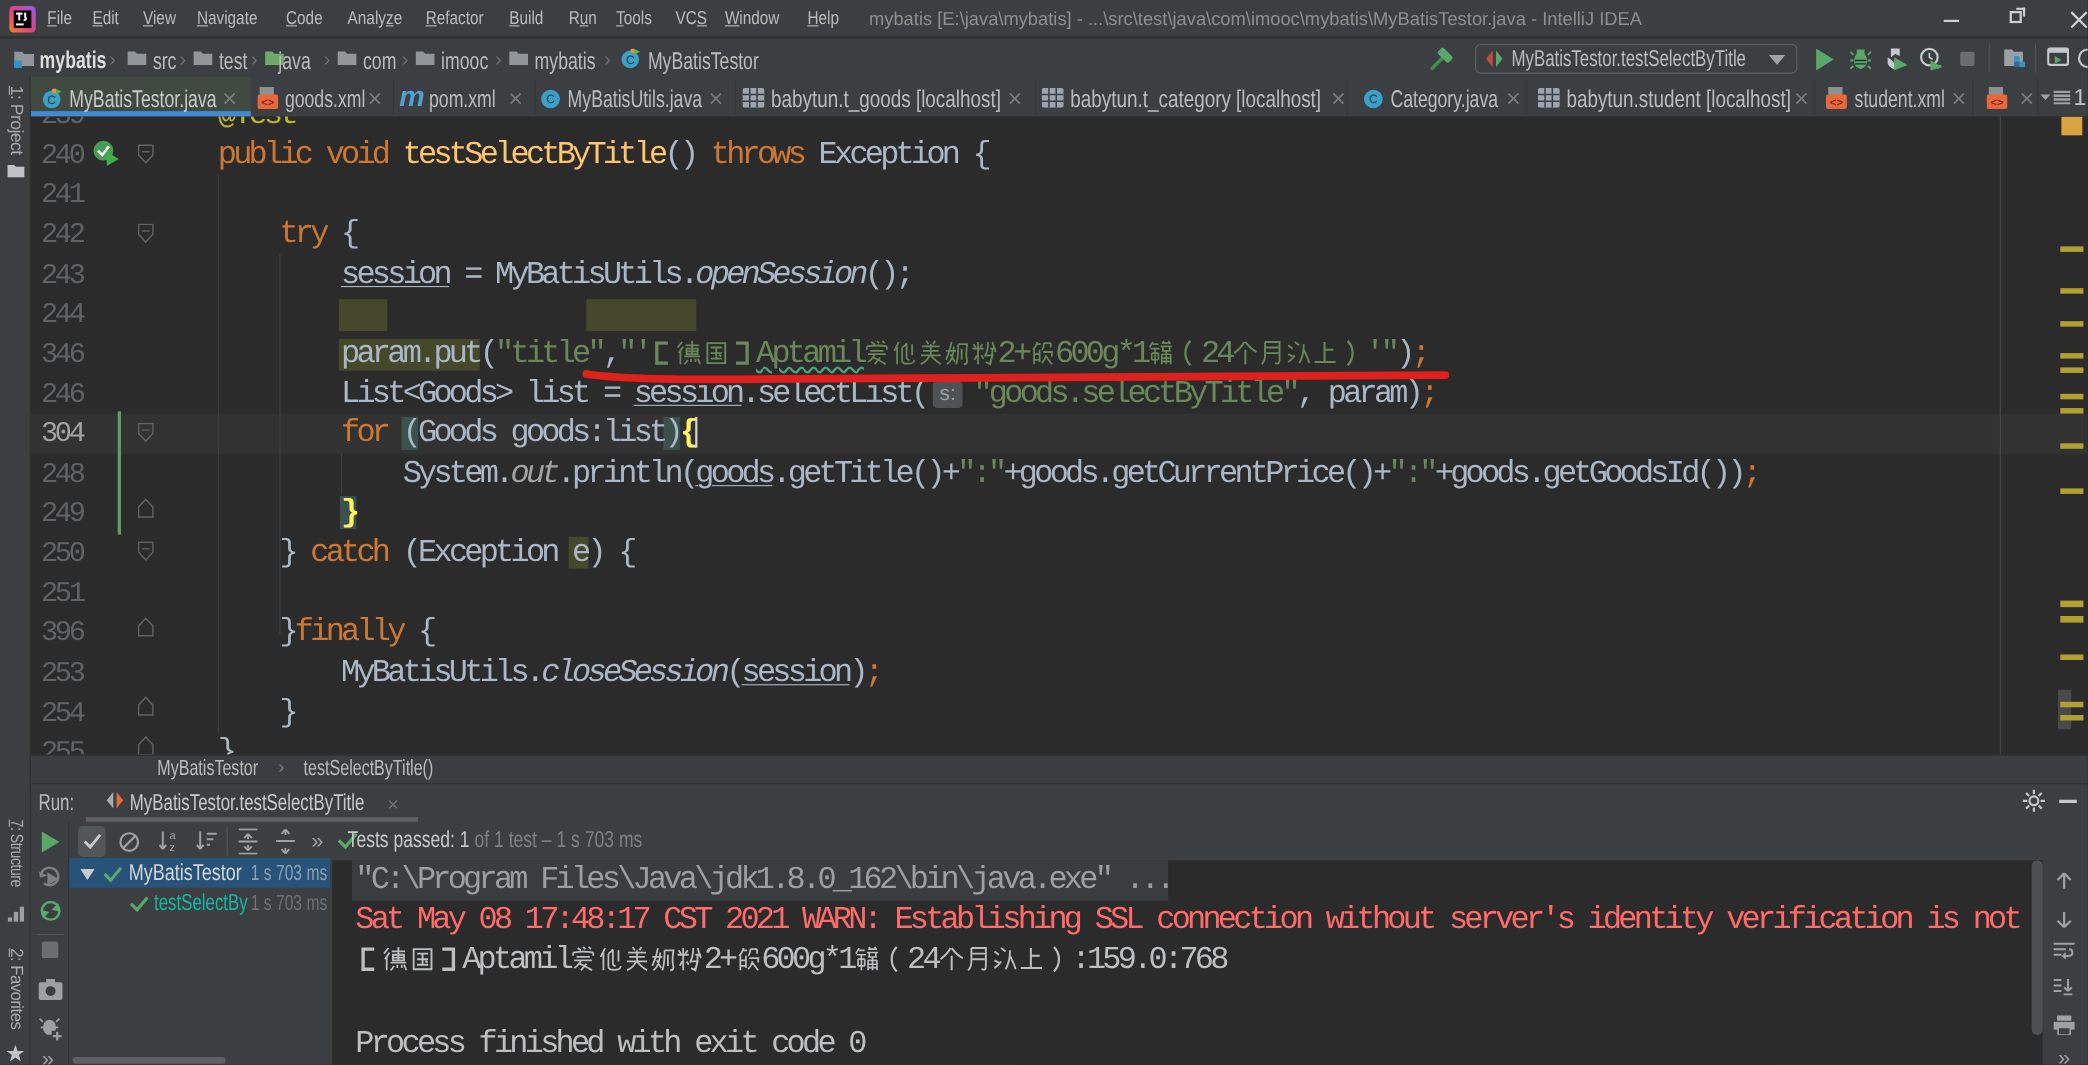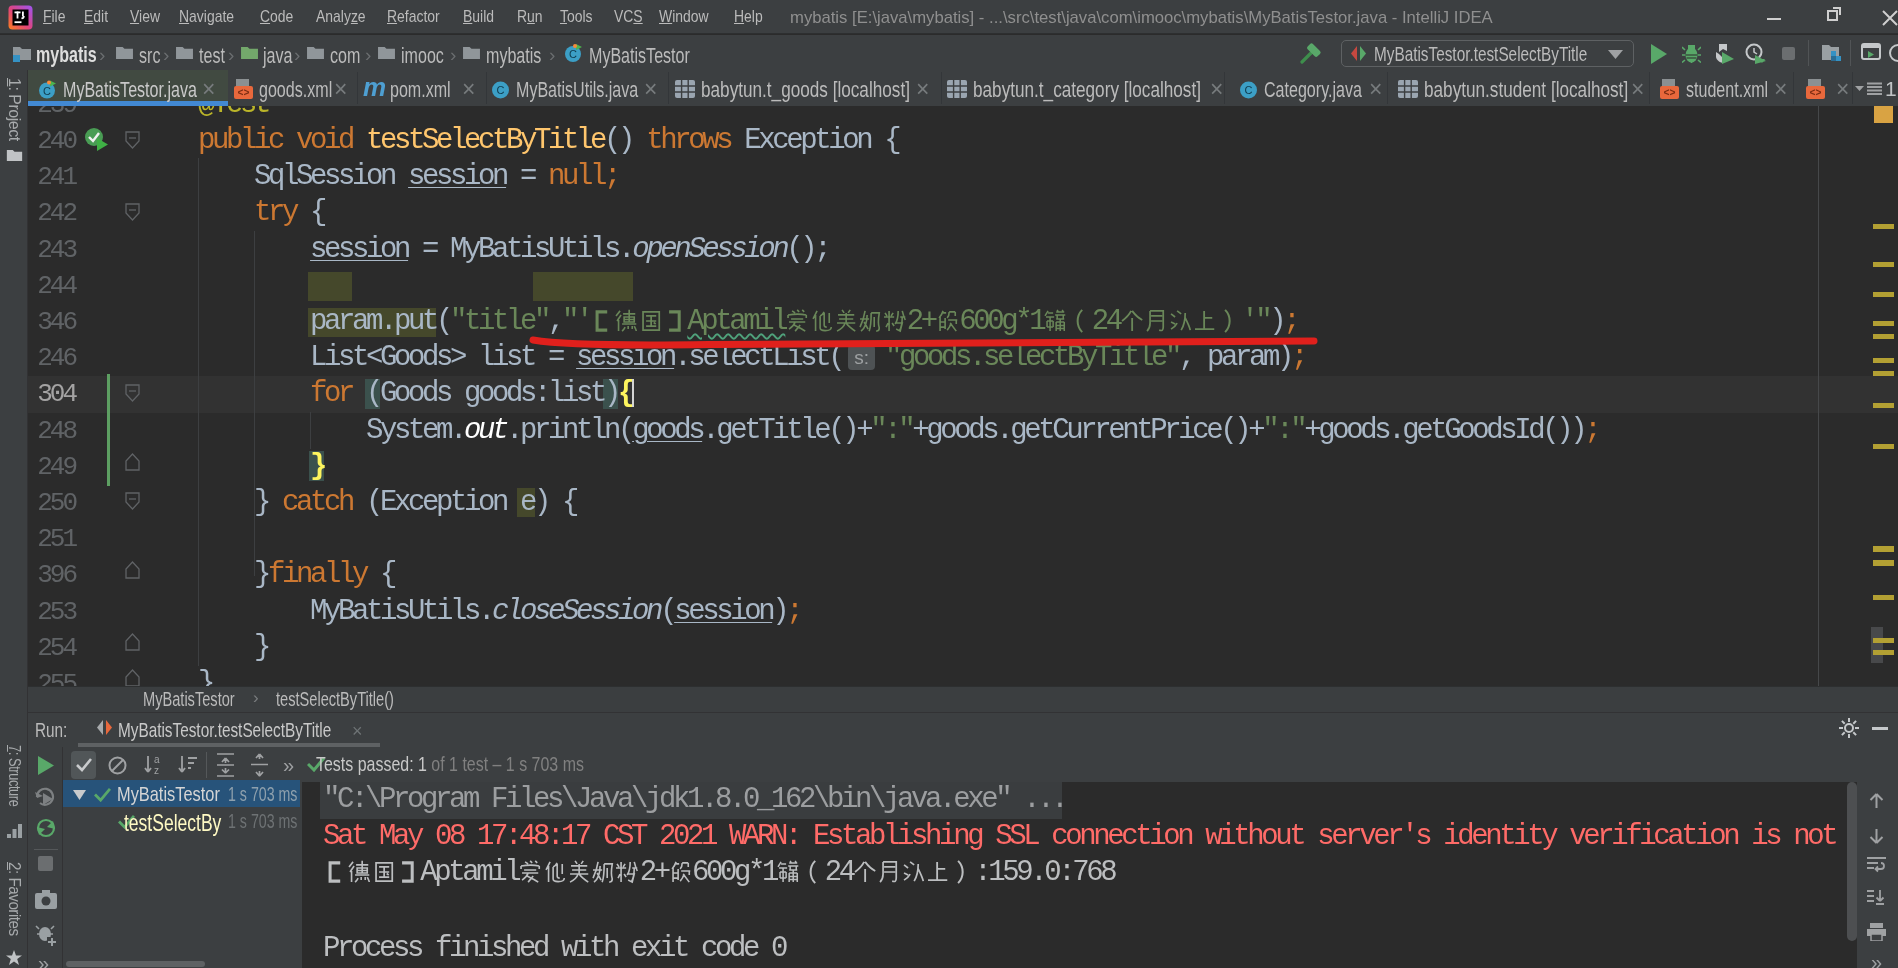--- a/index.html
+++ b/index.html
@@ -4,21 +4,21 @@
 body{width:1898px;height:968px;overflow:hidden;background:#2b2b2b;font-family:"Liberation Sans",sans-serif}
 #w{position:relative;width:1898px;height:968px}
 .a{position:absolute}
 .ui{color:#bbbbbb;font-size:22px;white-space:pre}
 .cond{display:inline-block;transform:scaleX(0.73);transform-origin:0 50%;white-space:pre}
 .m{font-family:"Liberation Mono",monospace;font-size:29px;letter-spacing:-3.4px;white-space:pre}
 .cl{position:absolute;left:142px;height:36px;line-height:36px}
 .gn{position:absolute;left:0;width:47px;text-align:right;color:#606366;font-family:"Liberation Mono",monospace;font-size:26px;letter-spacing:-3px;height:36px;line-height:36px}
 .mi{position:absolute;top:7px;color:#bbbbbb;font-size:17px}
 .k{color:#cc7832}.s{color:#6a8759}.d{color:#a9b7c6}.y{color:#ffc66d}.it{font-style:italic}
-.pu{color:#ffffff}
+.pu{color:#a3a3a3}
 .un{text-decoration:underline;text-underline-offset:3px;text-decoration-thickness:1px}
 .hl{position:absolute;height:29px;background:#45482b}
 .tealbg{background:#3b514d}
 .x{color:#777b7d;font-size:23px;line-height:23px}
 svg{display:block}
 .cjk{display:inline-block;vertical-align:-5px}
 </style></head>
 <body>
 <div id="w">
 
@@ -132,21 +132,21 @@
 <div class="a ui" style="left:139px;top:43px"><span class="cond">src</span></div>
 <div class="a" style="left:163px;top:44px;color:#6a6d6f;font-size:19px">›</div>
 <svg class="a" style="left:175px;top:45px" width="19" height="16" viewBox="0 0 20 17">
       <path d="M1 2 H8 L10 4 H19 V15 H1 Z" fill="#90969a"></path>
     </svg>
 <div class="a ui" style="left:199px;top:43px"><span class="cond">test</span></div>
 <div class="a" style="left:228px;top:44px;color:#6a6d6f;font-size:19px">›</div>
 <svg class="a" style="left:240px;top:45px" width="19" height="16" viewBox="0 0 20 17">
       <path d="M1 2 H8 L10 4 H19 V15 H1 Z" fill="#73a86b"></path>
     </svg>
-<div class="a ui" style="left:263px;top:43px"><span class="cond">java</span></div>
+<div class="a ui" style="left:253px;top:43px"><span class="cond">java</span></div>
 <div class="a" style="left:294px;top:44px;color:#6a6d6f;font-size:19px">›</div>
 <svg class="a" style="left:306px;top:45px" width="19" height="16" viewBox="0 0 20 17">
       <path d="M1 2 H8 L10 4 H19 V15 H1 Z" fill="#90969a"></path>
     </svg>
 <div class="a ui" style="left:330px;top:43px"><span class="cond">com</span></div>
 <div class="a" style="left:365px;top:44px;color:#6a6d6f;font-size:19px">›</div>
 <svg class="a" style="left:377px;top:45px" width="19" height="16" viewBox="0 0 20 17">
       <path d="M1 2 H8 L10 4 H19 V15 H1 Z" fill="#90969a"></path>
     </svg>
 <div class="a ui" style="left:401px;top:43px"><span class="cond">imooc</span></div>
@@ -403,21 +403,20 @@
   <svg class="a" style="left:97px;top:527px" width="15" height="18" viewBox="0 0 15 18">
         <path d="M1 17 H14 V8 L7.5 1 L1 8 Z" fill="none" stroke="#606366" stroke-width="1.3"></path>
       </svg>
   <svg class="a" style="left:97px;top:563px" width="15" height="18" viewBox="0 0 15 18">
         <path d="M1 17 H14 V8 L7.5 1 L1 8 Z" fill="none" stroke="#606366" stroke-width="1.3"></path>
       </svg>
 
   
   <div class="cl m" style="top:-19px;left:114px"><span style="color:#bbb529">    @Test</span></div>
   <div class="cl m" style="top:17px;left:114px"><span class="k">    public void </span><span class="y">testSelectByTitle</span><span class="d">() </span><span class="k">throws </span><span class="d">Exception {</span></div>
-  <div class="cl m" style="top:53.2px;left:114px"><span class="d">        SqlSession <span class="un">session</span> = </span><span class="k">null;</span></div>
   <div class="cl m" style="top:89.4px;left:114px"><span class="k">        try </span><span class="d">{</span></div>
   <div class="cl m" style="top:125.6px;left:114px"><span class="d">            <span class="un">session</span> = MyBatisUtils.<span class="it">openSession</span>();</span></div>
   <div class="cl m" style="top:198px;left:114px"><span class="d">            param.put(</span><span class="s">"title"</span><span class="d">,</span><span class="s">"'<svg class="cjk" width="24.3" height="26" viewBox="0 0 24 24" color="#6a8759">
             <use href="#h-lb"></use>
           </svg><svg class="cjk" width="24.3" height="26" viewBox="0 0 24 24" color="#6a8759">
             <use href="#h-de"></use>
           </svg><svg class="cjk" width="24.3" height="26" viewBox="0 0 24 24" color="#6a8759">
             <use href="#h-guo"></use>
           </svg><svg class="cjk" width="24.3" height="26" viewBox="0 0 24 24" color="#6a8759">
             <use href="#h-rb"></use>
@@ -568,21 +567,21 @@
       <path d="M0 0 H13 L6.5 10 Z" fill="#c8cacc"></path>
     </svg>
 <svg class="a" style="left:94px;top:787px" width="17" height="15" viewBox="0 0 18 16">
       <path d="M1 8 L7 14 L17 2" stroke="#59a869" stroke-width="3" fill="none"></path>
     </svg>
 <div class="a" style="left:117px;top:782px;color:#d5d5d5;font-size:21px"><span class="cond" style="transform:scaleX(0.78)">MyBatisTestor</span></div>
 <div class="a" style="left:228px;top:783px;color:#8ea0ad;font-size:20px"><span class="cond" style="transform:scaleX(0.71)">1 s 703 ms</span></div>
 <svg class="a" style="left:118px;top:814px" width="17" height="15" viewBox="0 0 18 16">
       <path d="M1 8 L7 14 L17 2" stroke="#59a869" stroke-width="3" fill="none"></path>
     </svg>
-<div class="a" style="left:124px;top:809px;color:#fef9c3;font-size:24px"><span class="cond" style="transform:scaleX(0.73)">testSelectBy</span></div>
+<div class="a" style="left:140px;top:809px;color:#14b8a6;font-size:21px"><span class="cond" style="transform:scaleX(0.73)">testSelectBy</span></div>
 <div class="a" style="left:228px;top:810px;color:#6e7274;font-size:20px"><span class="cond" style="transform:scaleX(0.71)">1 s 703 ms</span></div>
 <div class="a" style="left:66px;top:961px;width:139px;height:6px;background:#5e6163;border-radius:3px"></div>
 
 <div class="a" style="left:302px;top:782px;width:1555px;height:186px;background:#2b2b2b"></div>
 <div class="a" style="left:320px;top:782px;width:742px;height:37px;background:#3a3d3f"></div>
 <div class="a m" style="left:323px;top:782px;height:36px;line-height:36px;color:#9c9ea0">"C:\Program Files\Java\jdk1.8.0_162\bin\java.exe" ...</div>
 <div class="a m" style="left:323px;top:818.7px;height:36px;line-height:36px;color:#ff6b68;width:1531px;overflow:hidden">Sat May 08 17:48:17 CST 2021 WARN: Establishing SSL connection without server's identity verification is not recommended</div>
 <div class="a m" style="left:323px;top:855.2px;height:36px;line-height:36px;color:#bcbec0"><svg class="cjk" width="24.3" height="26" viewBox="0 0 24 24" color="#bcbec0">
         <use href="#h-lb"></use>
       </svg><svg class="cjk" width="24.3" height="26" viewBox="0 0 24 24" color="#bcbec0">

